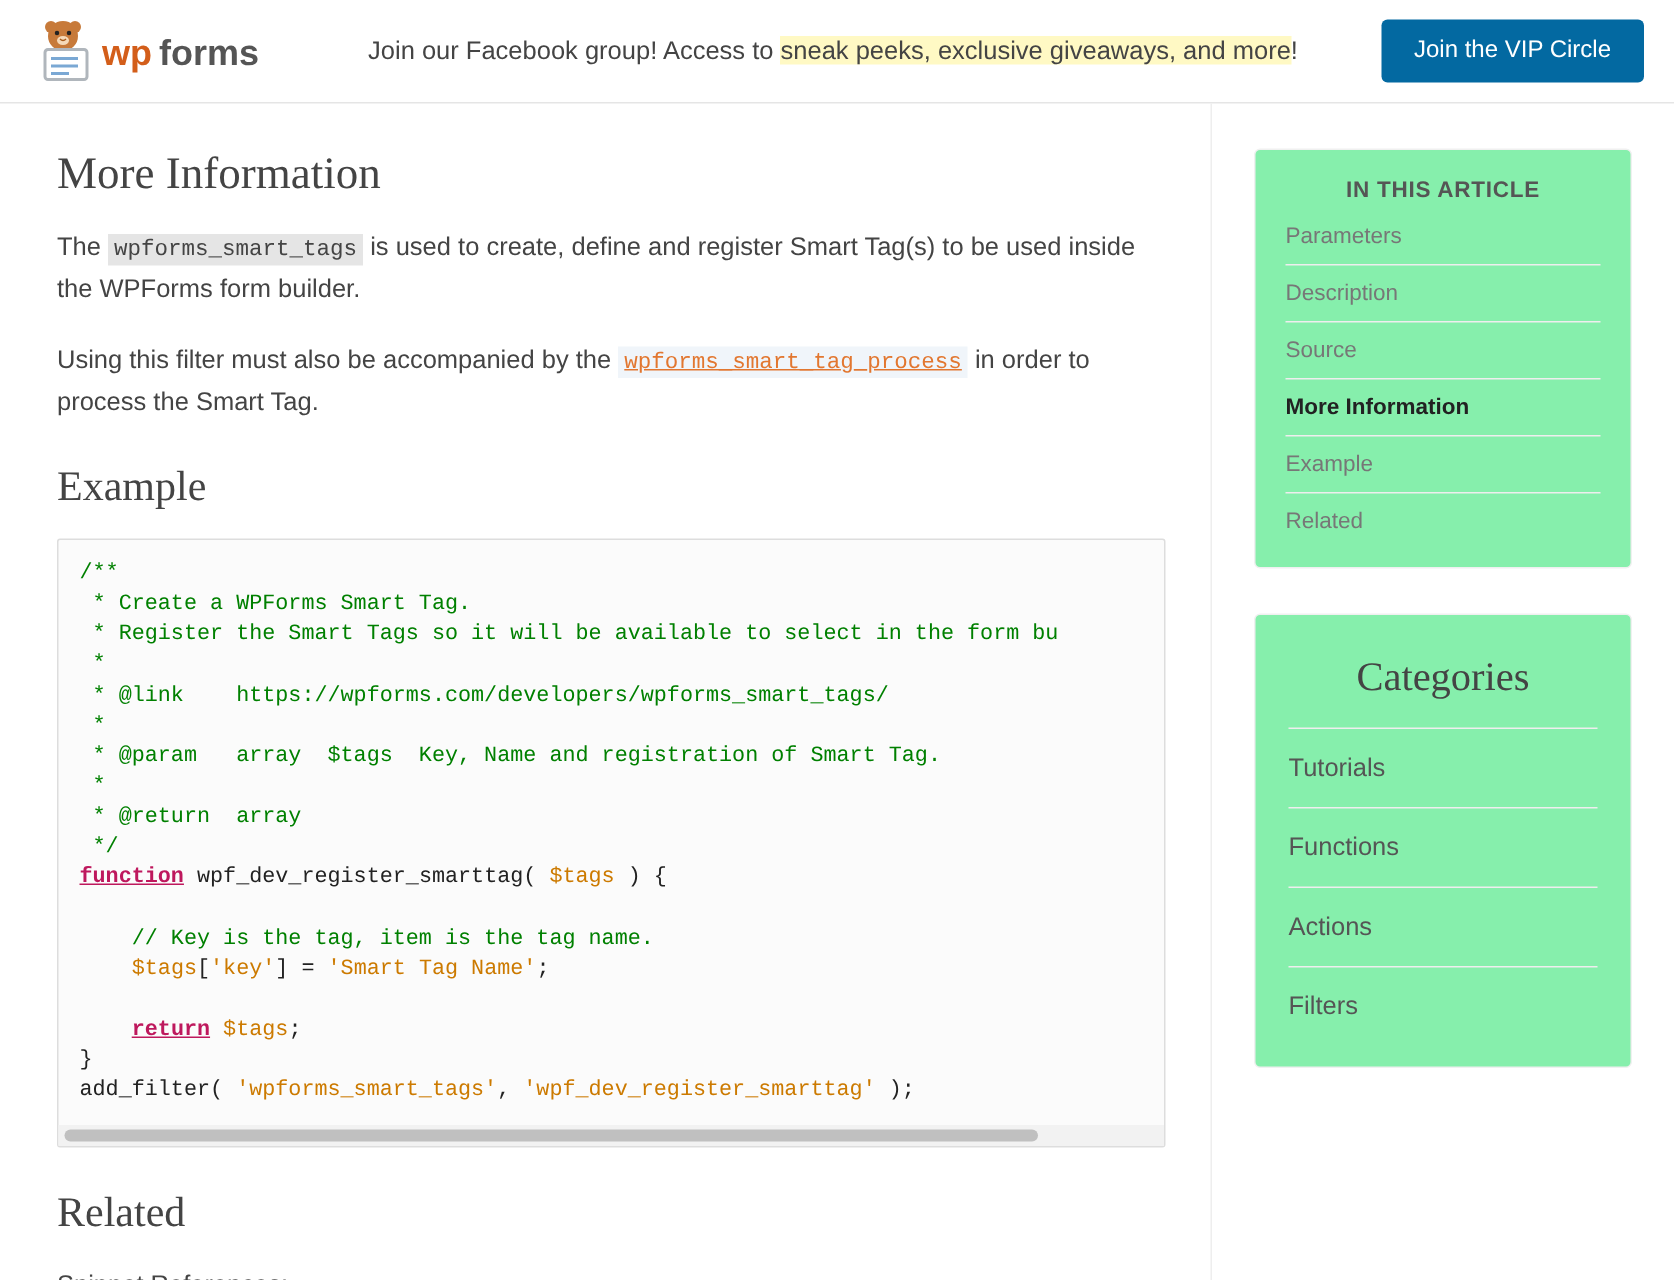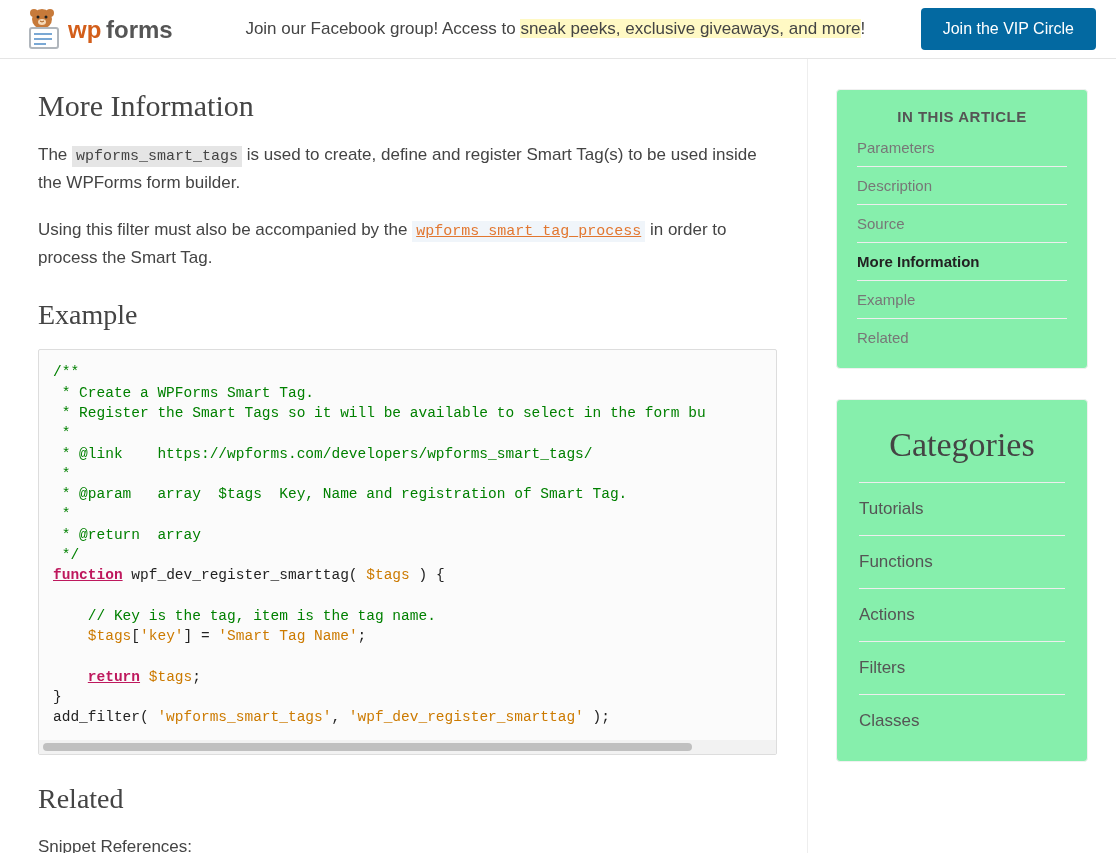--- a/index.html
+++ b/index.html
@@ -8,21 +8,21 @@
     color: #333;
     background: #fff;
     font-size: 16px;
   }
   .header {
     display: flex;
     align-items: center;
     justify-content: space-between;
     padding: 10px 20px;
     border-bottom: 1px solid #e5e5e5;
-    height: 59px;
+    height: 69px;
   }
   .logo {
     display: flex;
     align-items: center;
   }
   .logo svg { width: 170px; height: 42px; }
   .promo {
     flex: 1;
     text-align: center;
     font-size: 17px;
@@ -139,21 +139,21 @@
     font-size: 15px;
     color: #777;
     cursor: pointer;
   }
   .toc-list li:first-child { border-top: none; padding-top: 0; }
   .toc-list li.active { color: #222; font-weight: 700; }
   .card h2.cat-title {
     font-family: Georgia, serif;
     font-weight: 500;
     text-align: center;
-    font-size: 34px;
+    font-size: 27px;
     color: #444;
     padding: 26px 0 18px;
   }
   .cat-list { list-style: none; padding: 0 22px 14px; }
   .cat-list li {
     border-top: 1px solid #eee;
     padding: 16px 0;
     font-size: 17px;
     color: #555;
     cursor: pointer;
@@ -249,18 +249,17 @@
       </ul>
     </div>
 
     <div class="card">
       <h2 class="cat-title">Categories</h2>
       <ul class="cat-list">
         <li>Tutorials</li>
         <li>Functions</li>
         <li>Actions</li>
         <li>Filters</li>
-        <li>Classes</li>
       </ul>
     </div>
 
   </div>
 </div>
 
 </body></html>

